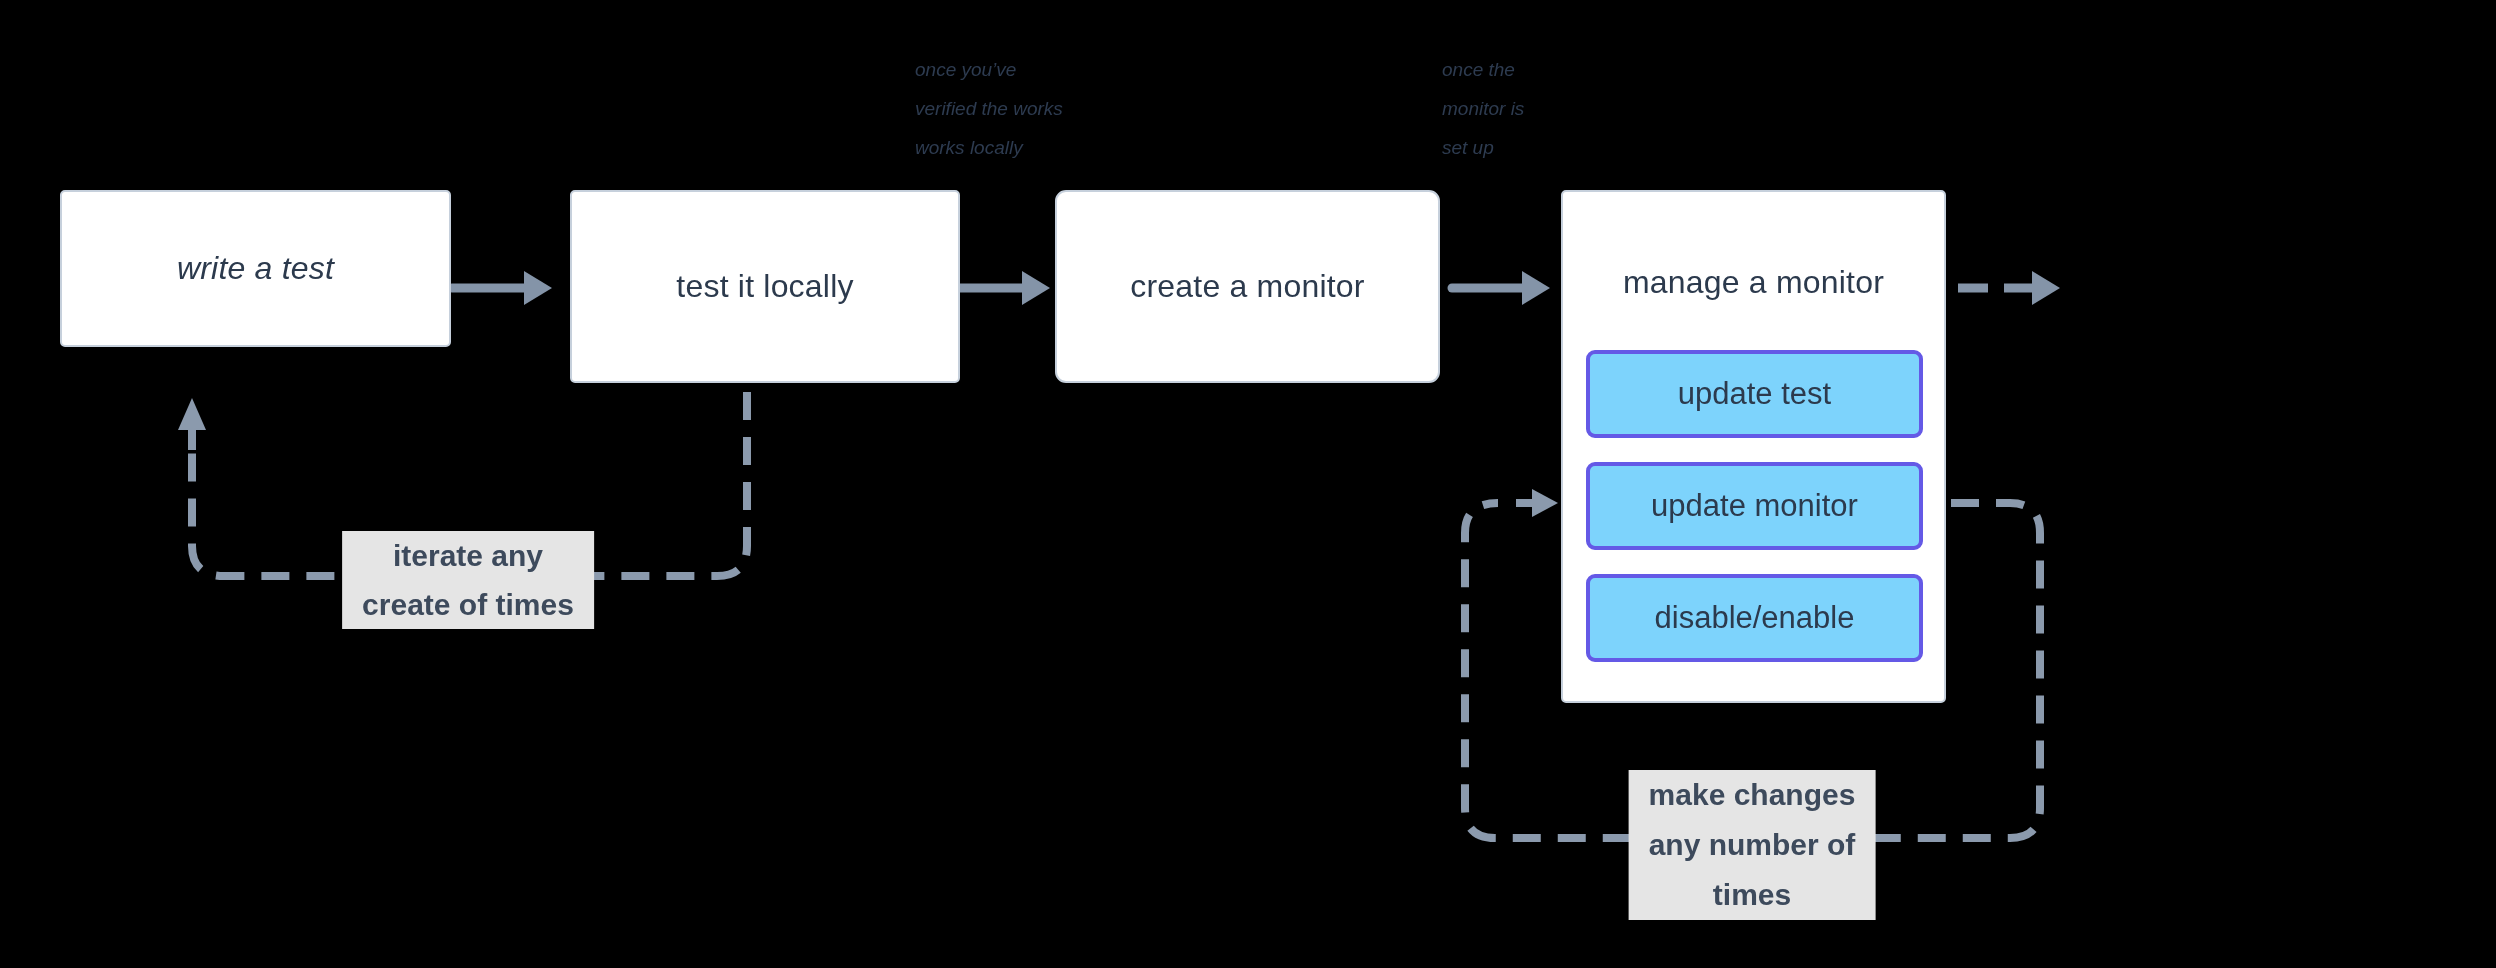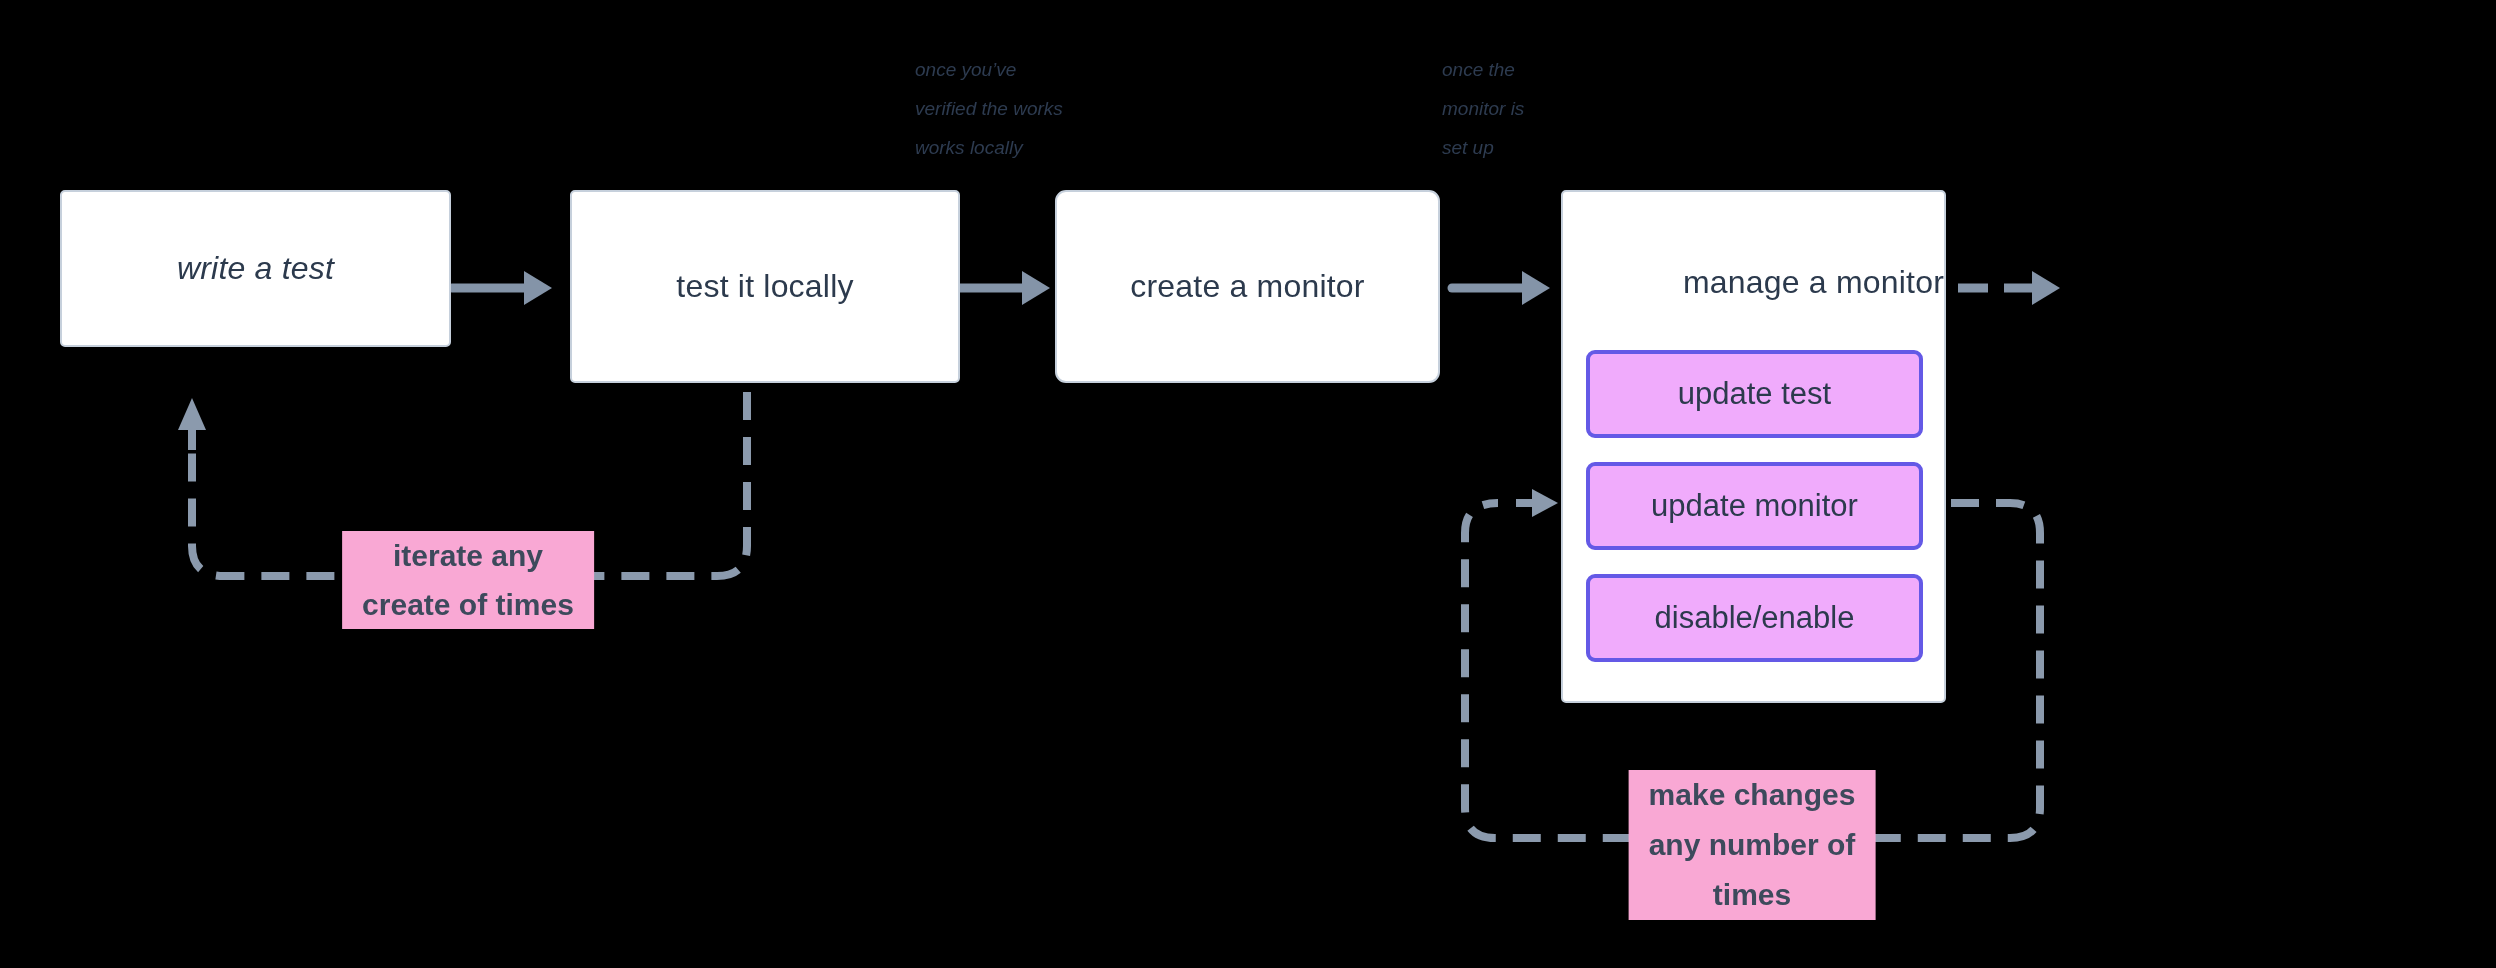--- a/index.html
+++ b/index.html
@@ -42,28 +42,28 @@
     font-size: 32px;
     font-weight: 400;
     letter-spacing: 0.2px;
     white-space: nowrap;
   }
   .manage-label {
     position: absolute;
     top: 72px;
     left: 0;
     width: 100%;
-    text-align: right;
+    text-align: center;
   }
   .subbox {
     position: absolute;
     left: 23px;
     width: 337px;
     height: 88px;
-    background: #f0abfc;
+    background: #7dd3fc;
     border: 4px solid #6459e6;
     border-radius: 9px;
     box-sizing: border-box;
     display: flex;
     align-items: center;
     justify-content: center;
   }
   .subbox-label {
     color: #2c3a4d;
     font-size: 31px;
@@ -79,21 +79,21 @@
     line-height: 39px;
     white-space: nowrap;
   }
   .loop-label {
     position: absolute;
     transform: translateX(-50%);
     text-align: center;
     color: #3d4a5c;
     font-size: 30px;
     font-weight: 700;
-    background: #f9a8d4;
+    background: #e5e5e5;
     padding: 0 20px;
     white-space: nowrap;
   }
   .loop-label.iterate { line-height: 49px; }
   .loop-label.changes { line-height: 50px; }
 </style>
 </head>
 <body>
 
 <div class="canvas">

